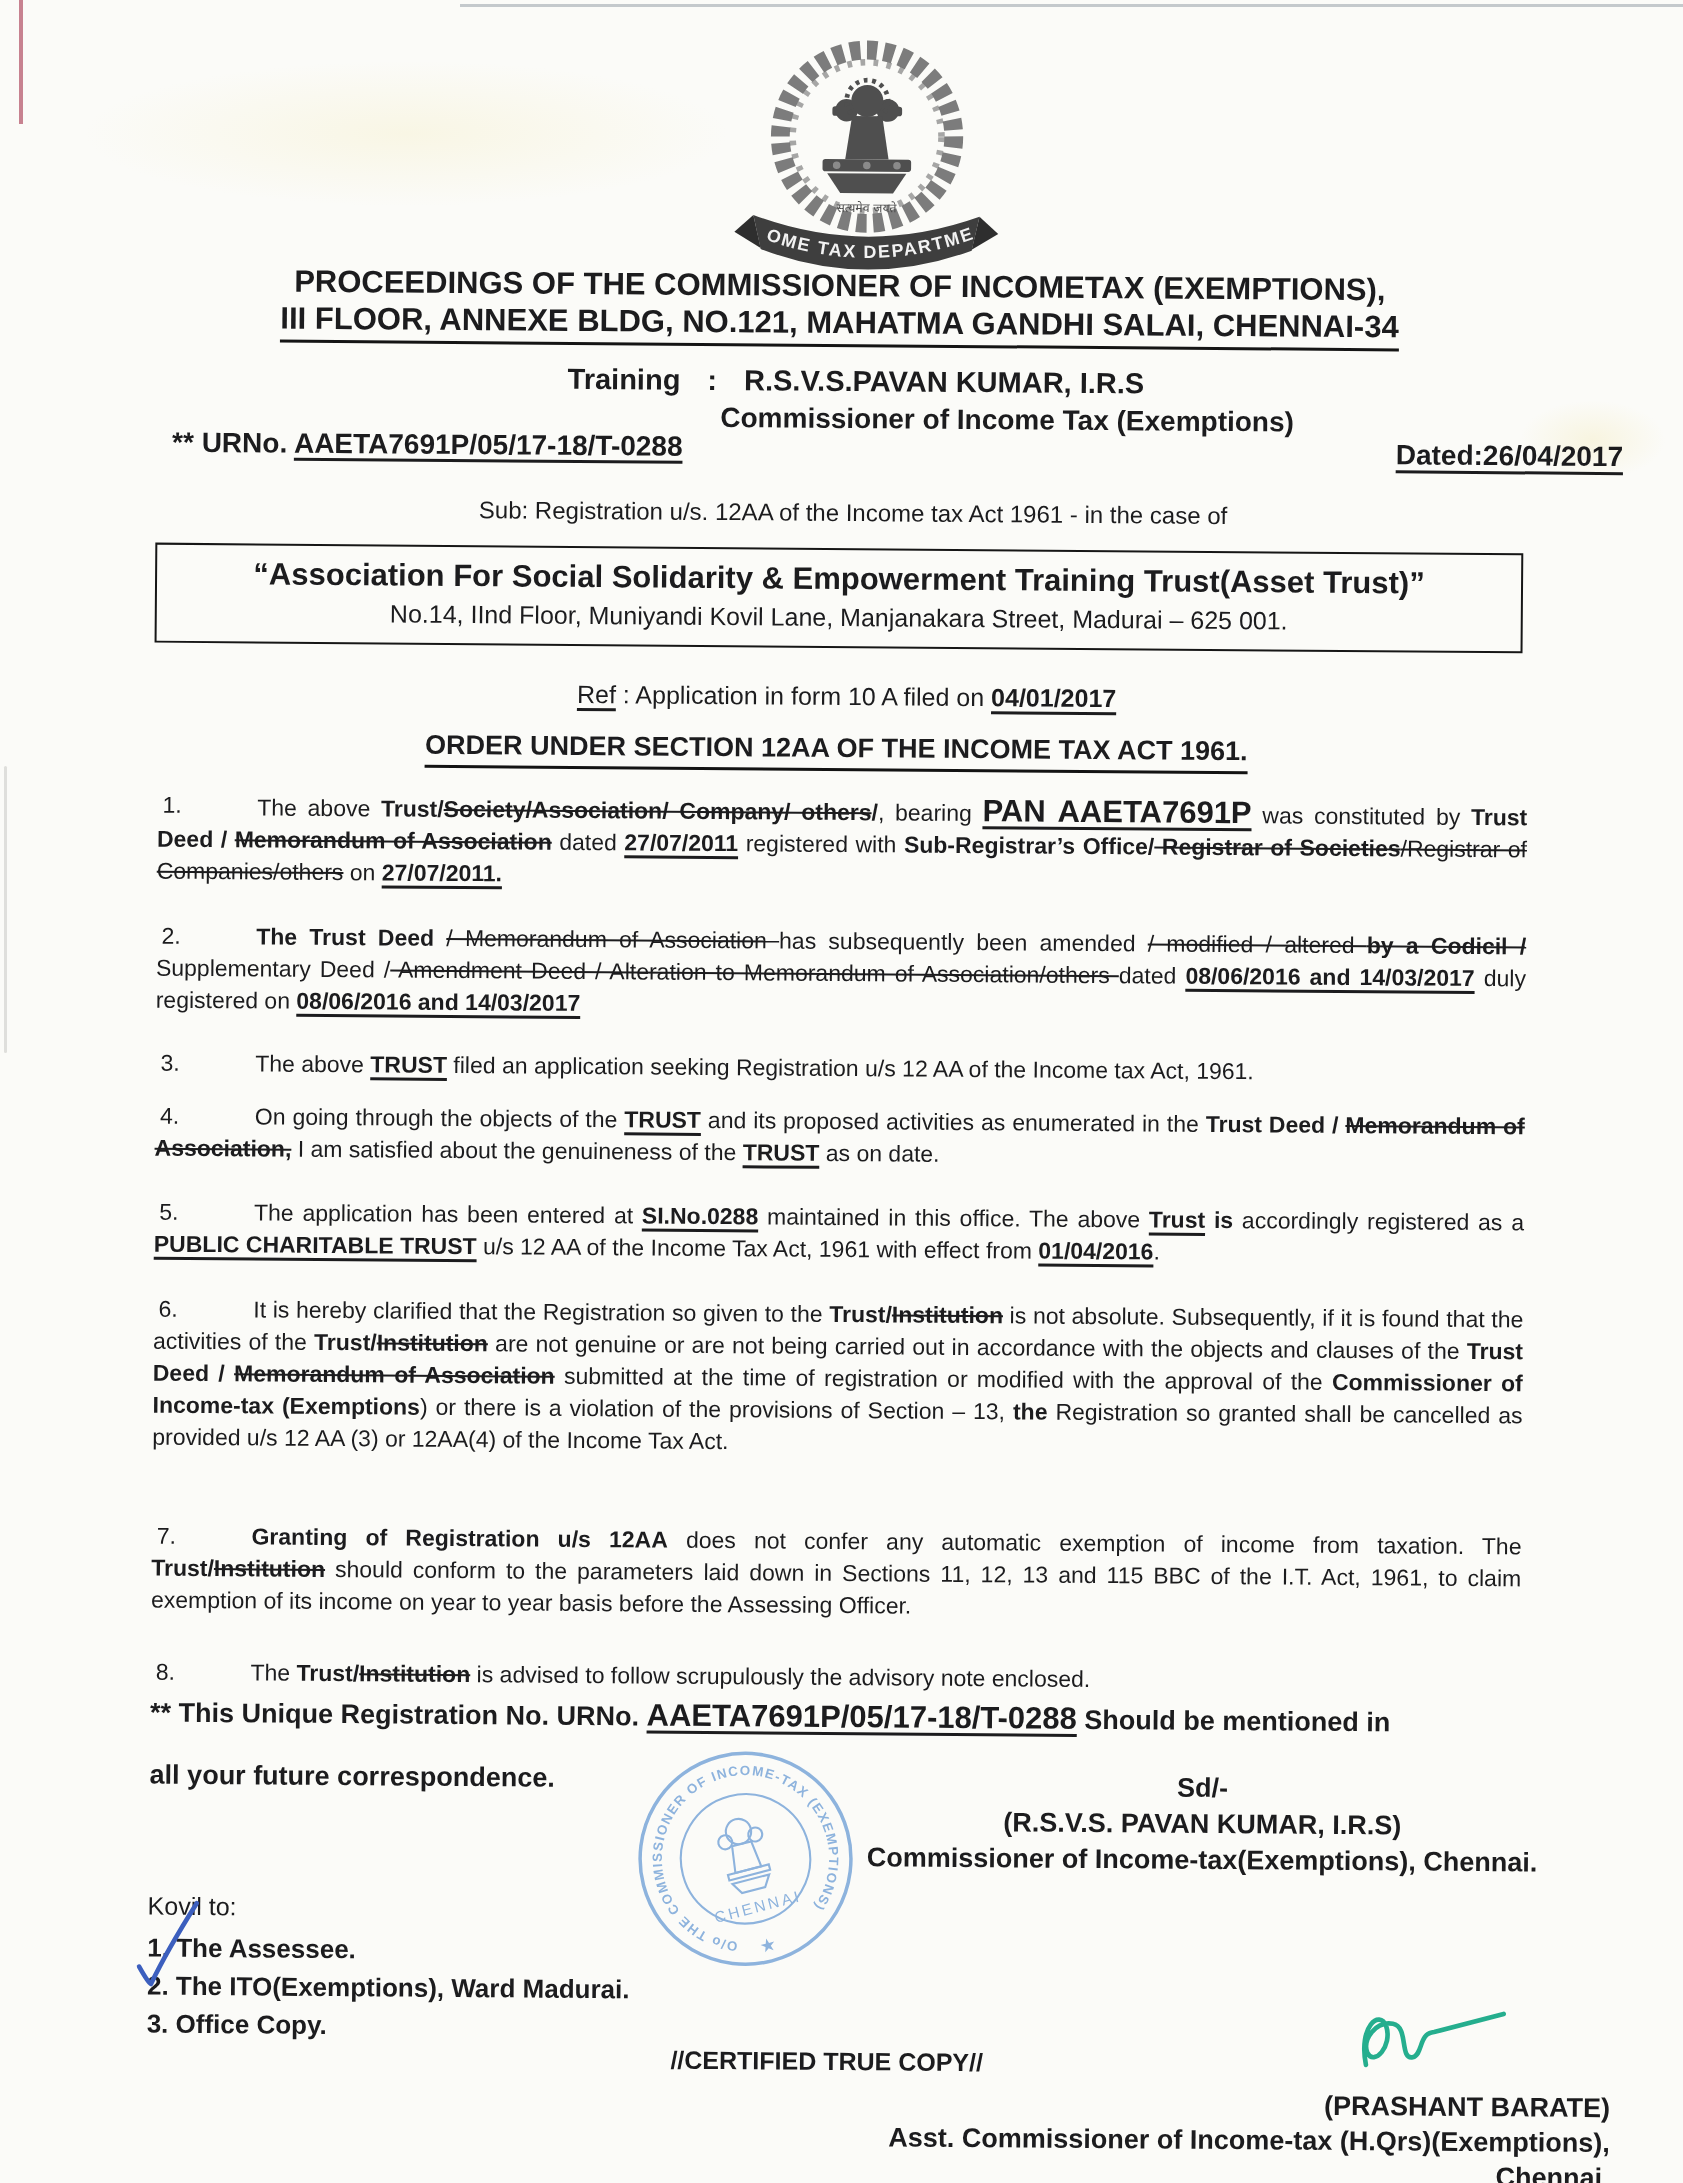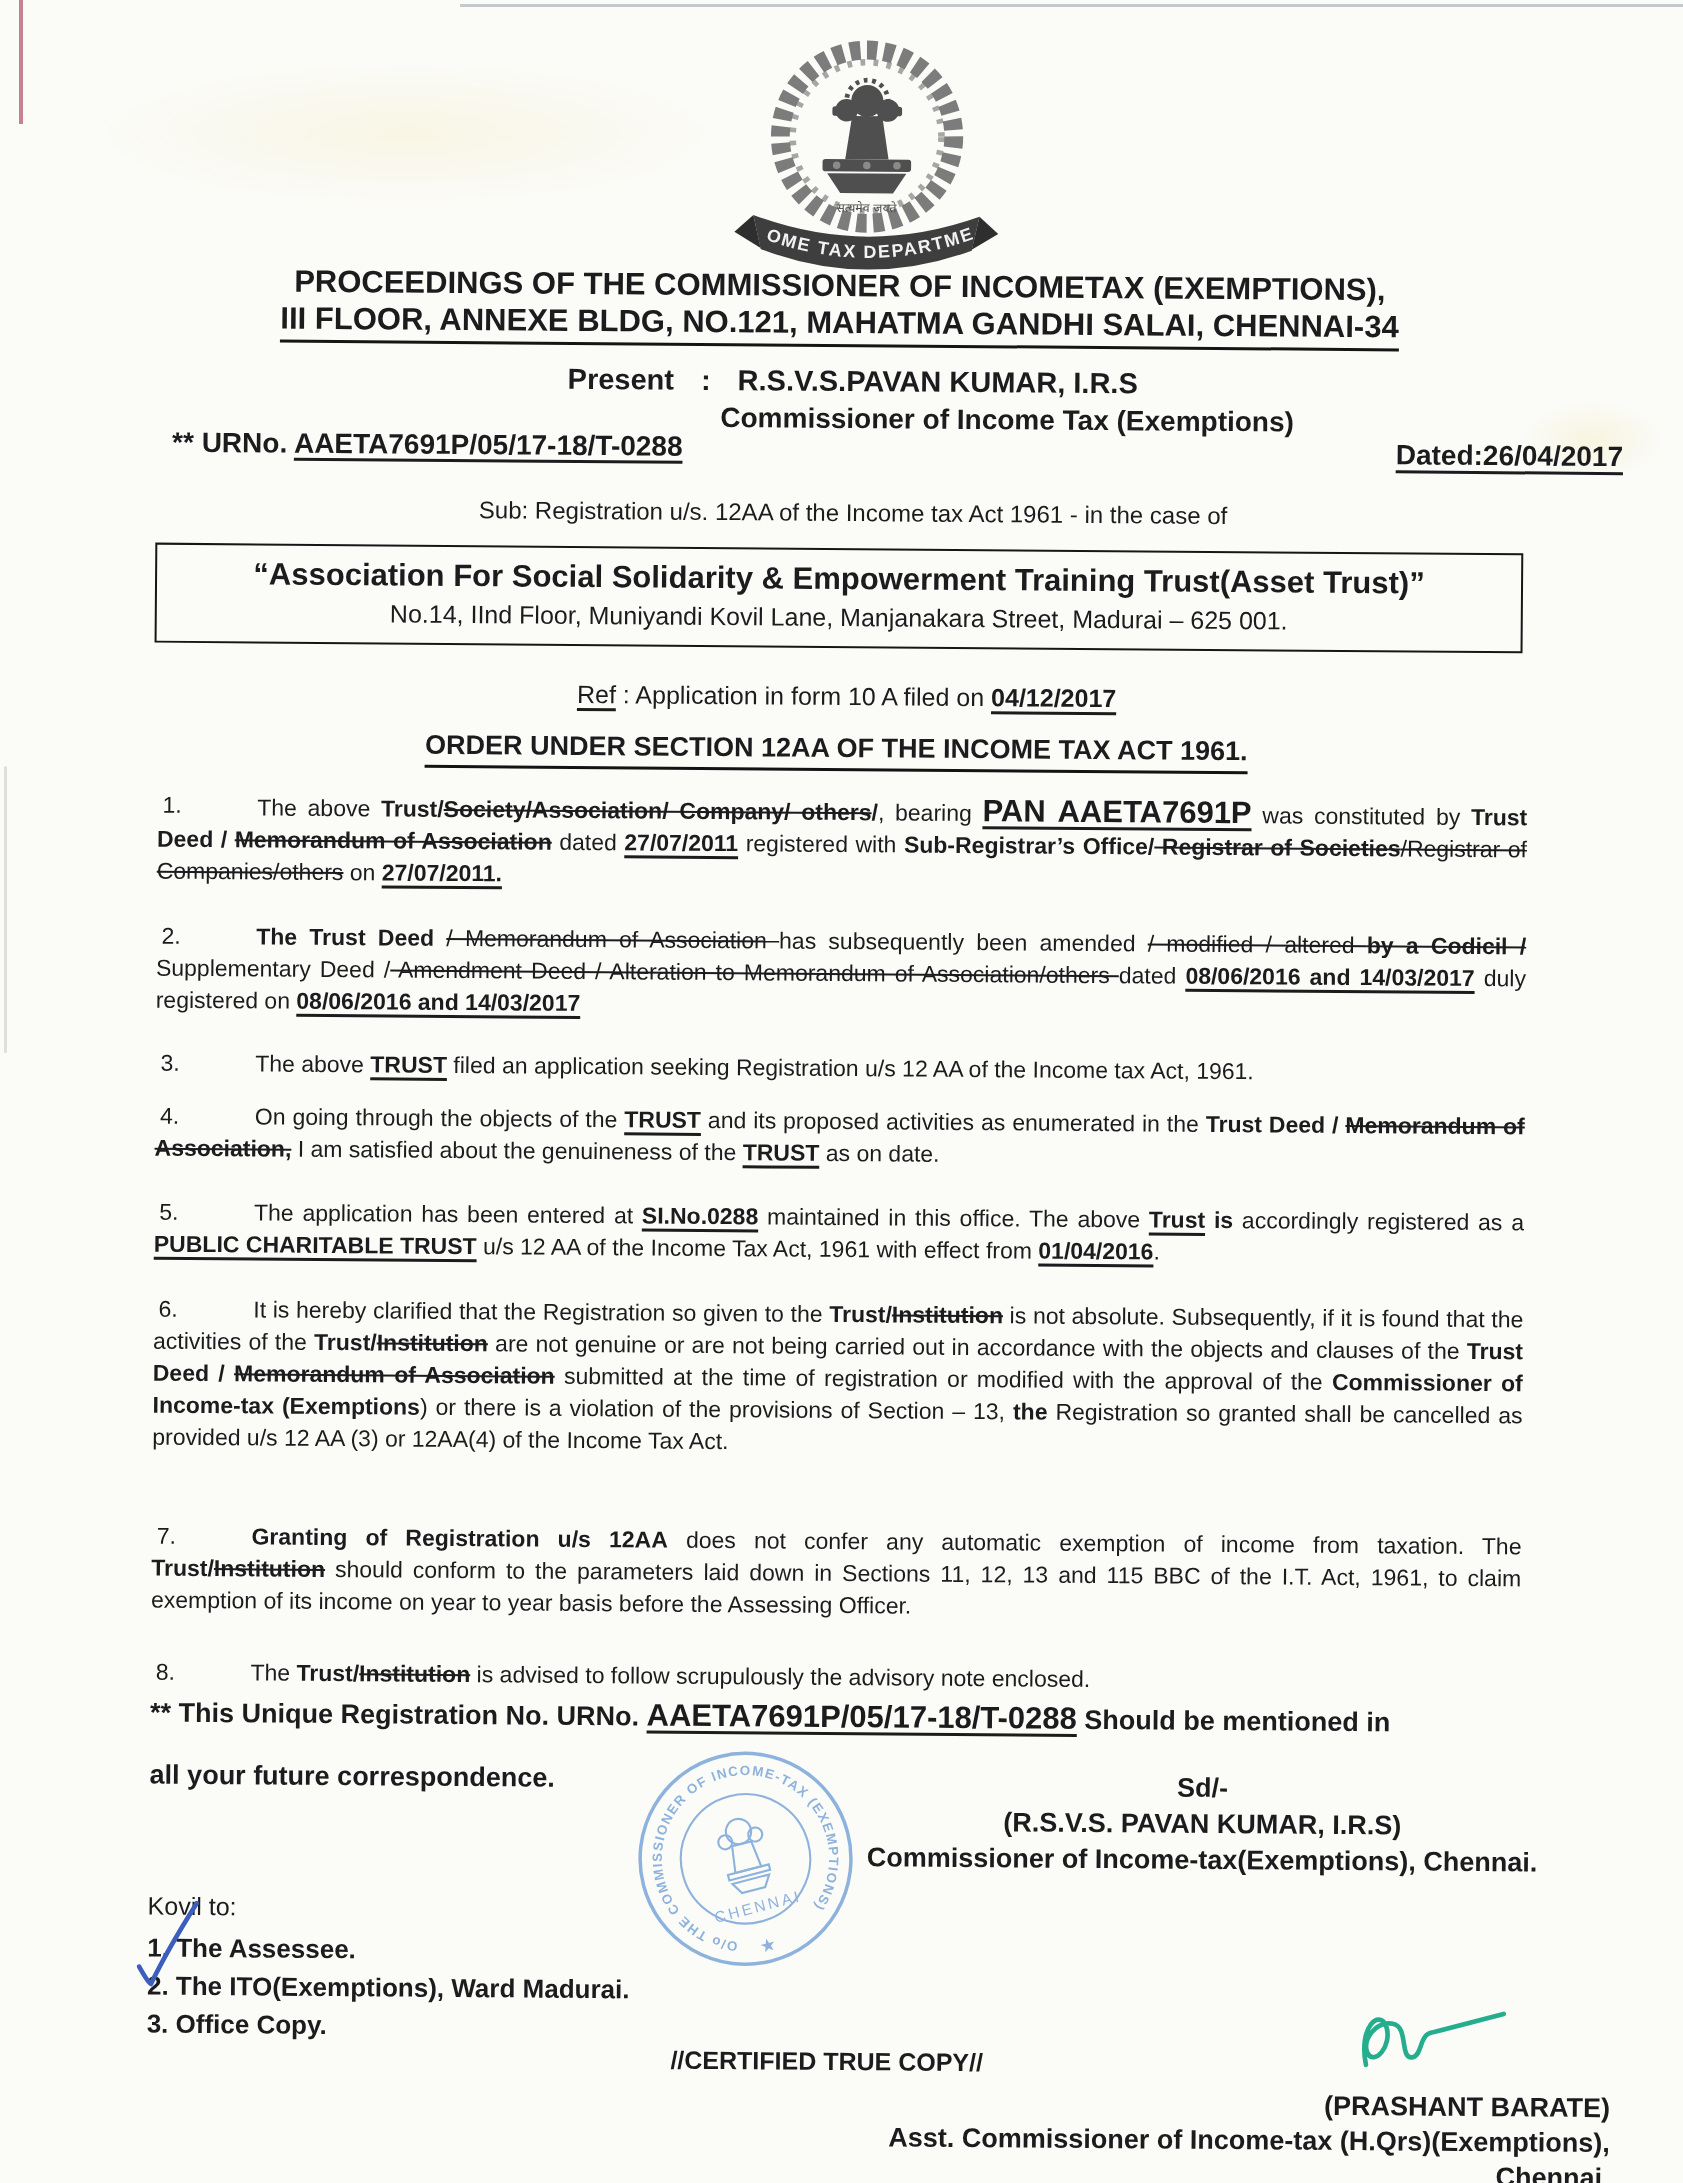--- a/index.html
+++ b/index.html
@@ -109,37 +109,37 @@
       </text>
     </g>
   </svg>
 
   <div class="abs center h1">PROCEEDINGS OF THE COMMISSIONER OF INCOMETAX (EXEMPTIONS),</div>
   <div class="abs center h2">
     <span>III FLOOR, ANNEXE BLDG, NO.121, MAHATMA GANDHI SALAI, CHENNAI-34</span>
   </div>
 
   <div class="abs present">
-    <span>Present</span>
+    <span>Training</span>
     <span>:</span>
     <span>R.S.V.S.PAVAN KUMAR, I.R.S</span>
   </div>
   <div class="abs commissioner">Commissioner of Income Tax (Exemptions)</div>
 
   <div class="abs urno"><span class=" b">** URNo. </span><span class=" b un">AAETA7691P/05/17-18/T-0288</span></div>
   <div class="abs dated">Dated:26/04/2017</div>
 
   <div class="abs sub">Sub: Registration u/s. 12AA of the Income tax Act 1961 - in the case of</div>
 
   <div class="abs assessee-box">
     <div class="assessee-title">“Association For Social Solidarity &amp; Empowerment Training Trust(Asset Trust)”</div>
     <div class="assessee-address">No.14, IInd Floor, Muniyandi Kovil Lane, Manjanakara Street, Madurai – 625 001.</div>
   </div>
 
-  <div class="abs ref"><span class=" un">Ref</span><span class=""> : Application in form 10 A filed on </span><span class=" b un">04/12/2017</span></div>
+  <div class="abs ref"><span class=" un">Ref</span><span class=""> : Application in form 10 A filed on </span><span class=" b un">04/01/2017</span></div>
 
   <div class="abs center order-heading">
     <span>ORDER UNDER SECTION 12AA OF THE INCOME TAX ACT 1961.</span>
   </div>
 
   <div class="para p1">
     <span class="num">1.</span><span><span class="">The above </span><span class=" b">Trust/</span><span class=" b st">Society/Association/ Company/ others</span><span class=" b">/</span><span class="">, bearing </span><span class=" b un big">PAN AAETA7691P</span><span class=""> was constituted by </span><span class=" b">Trust Deed / </span><span class=" b st">Memorandum of Association</span><span class=""> dated </span><span class=" b un">27/07/2011</span><span class=""> registered with </span><span class=" b">Sub-Registrar’s Office/</span><span class=" b st"> Registrar of Societies</span><span class=" st">/Registrar of Companies/others</span><span class=""> on </span><span class=" b un">27/07/2011.</span></span>
   </div>
   <div class="para p2">
     <span class="num">2.</span><span><span class=" b">The Trust Deed </span><span class=" st">/ Memorandum of Association </span><span class="">has subsequently been amended </span><span class=" st">/ modified / altered </span><span class=" b st">by a Codicil / </span><span class="">Supplementary Deed /</span><span class=" st"> Amendment Deed / Alteration to Memorandum of Association/others </span><span class="">dated </span><span class=" b un">08/06/2016 and 14/03/2017</span><span class=""> duly registered on </span><span class=" b un">08/06/2016 and 14/03/2017</span></span>

